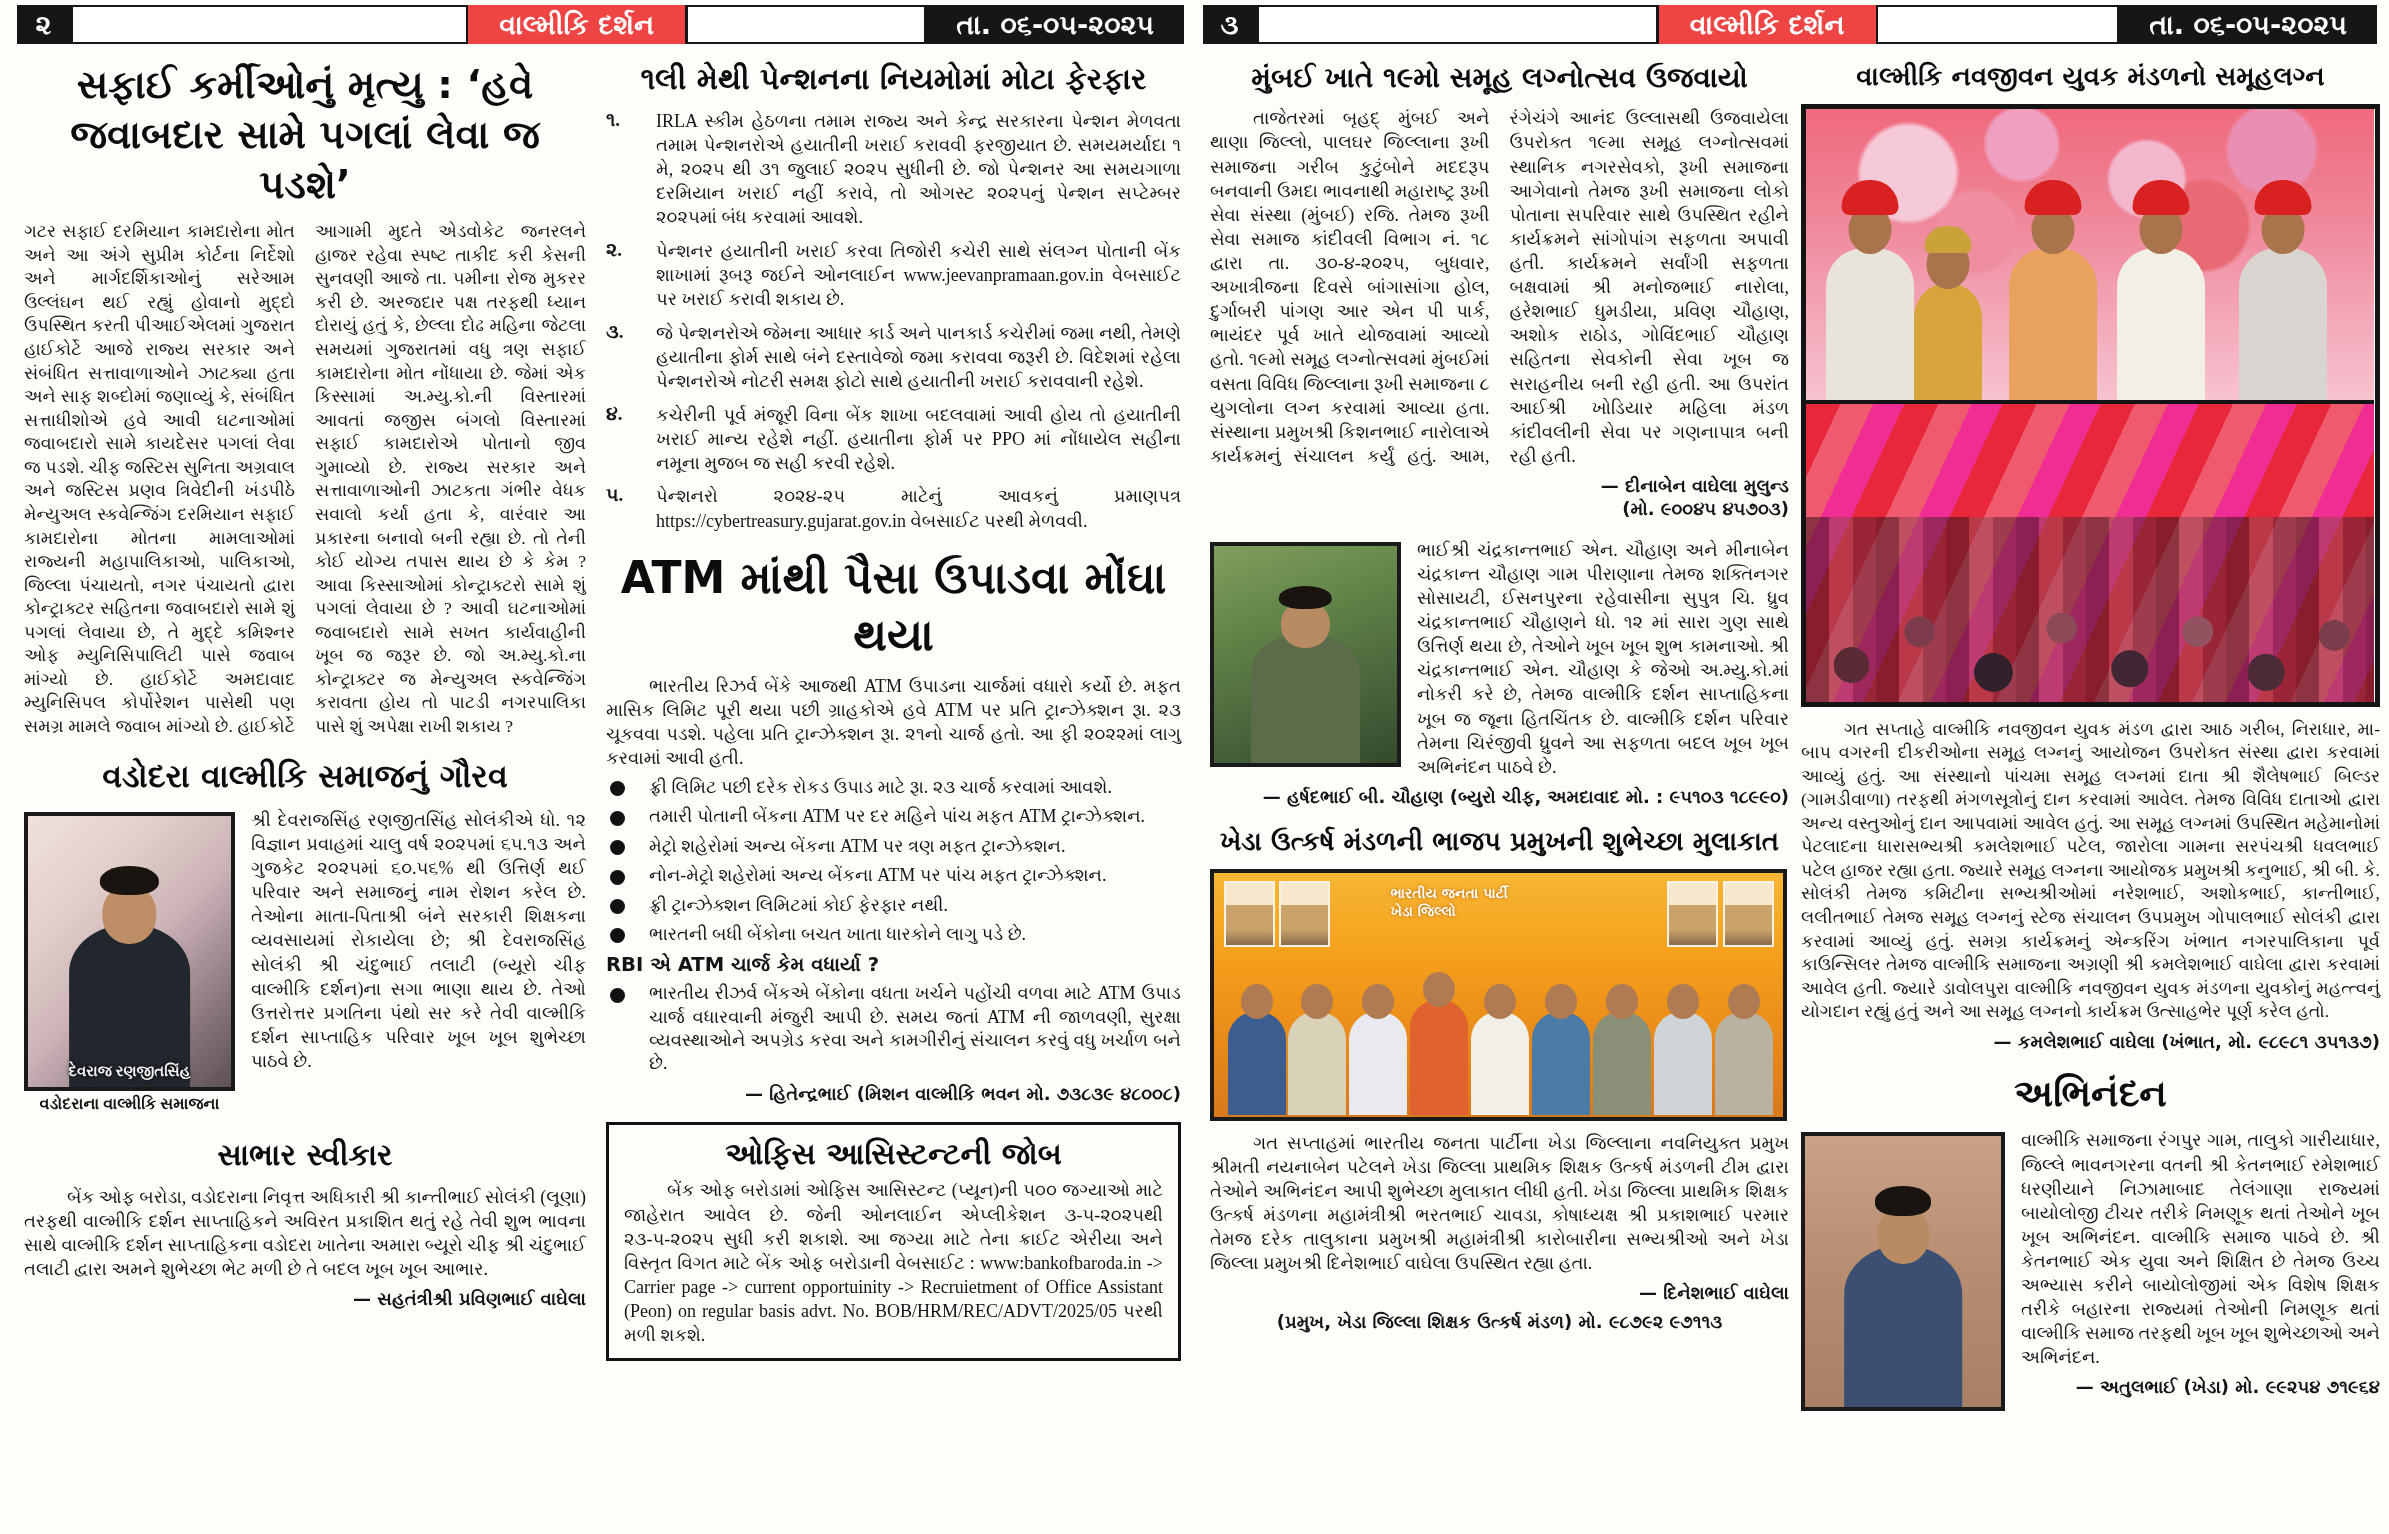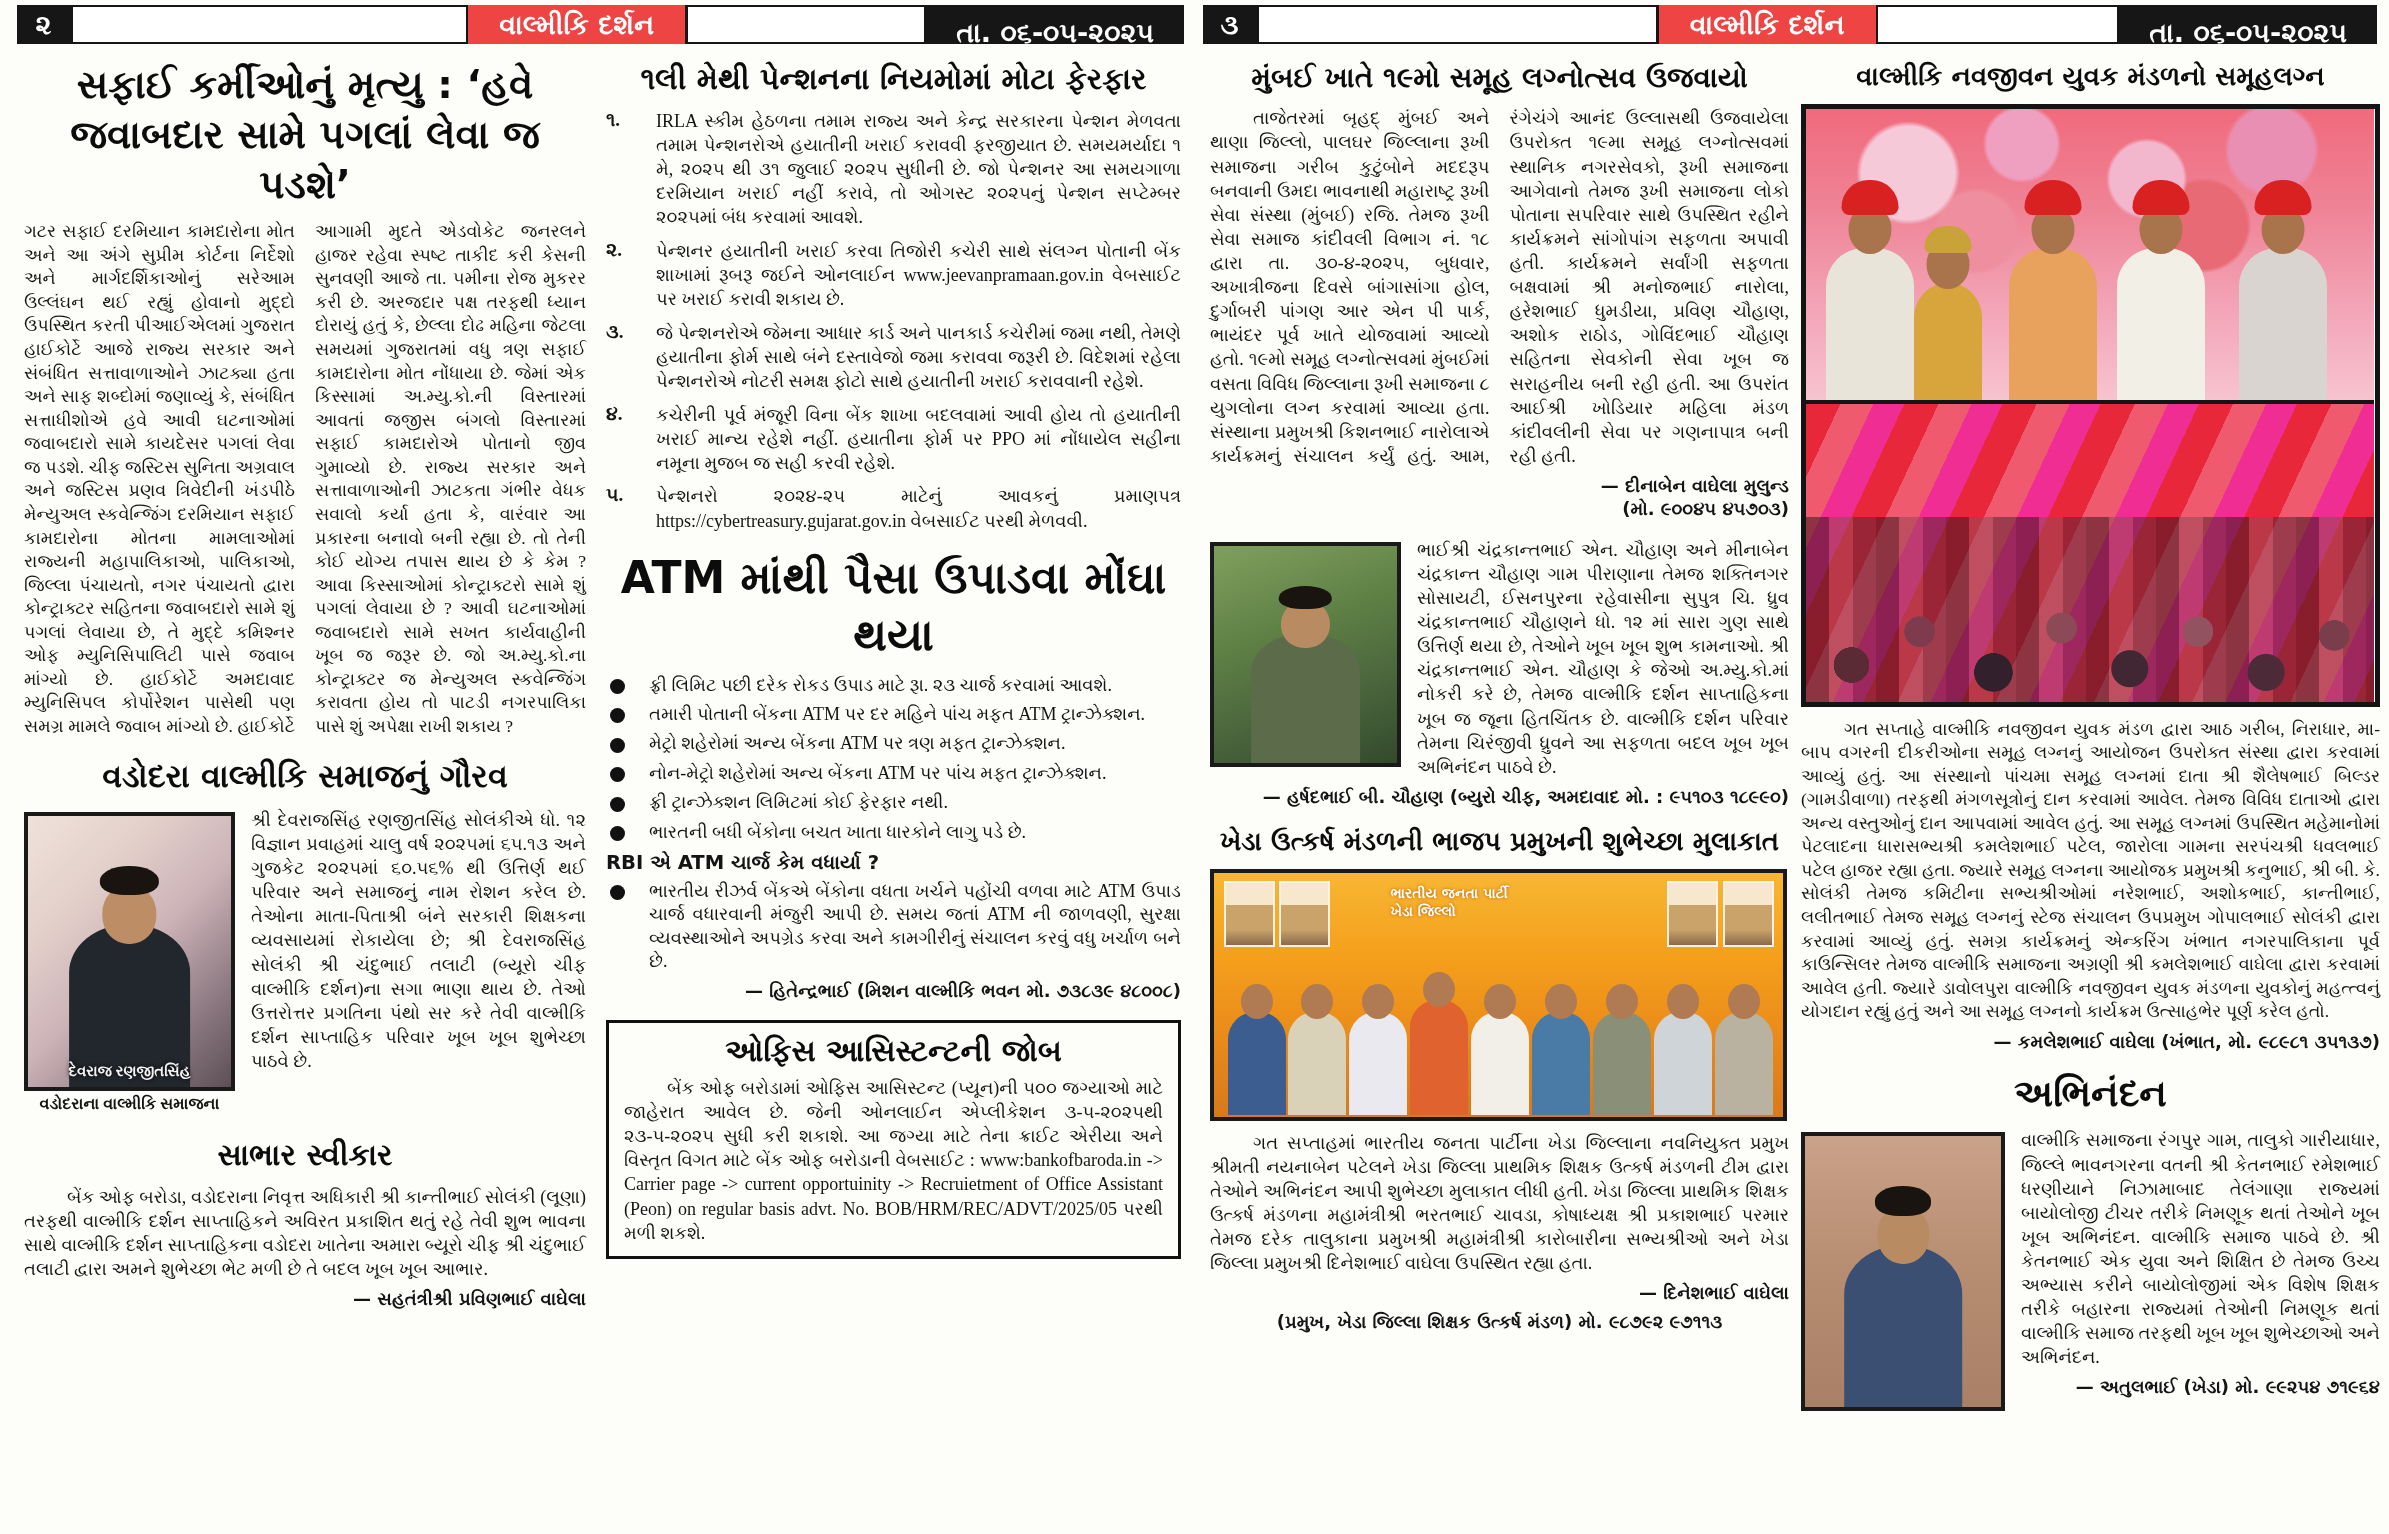--- a/index.html
+++ b/index.html
@@ -5,21 +5,21 @@
   html,body{margin:0;padding:0;background:#777;}
   #canvas{position:relative;width:2389px;height:1534px;background:#fdfdfa;color:#141414;
           font-family:"Liberation Serif","DejaVu Serif",serif;overflow:hidden;}
   
   .pagehead{position:absolute;top:5.4px;height:39px;display:flex;align-items:stretch;background:#161616;color:#fff;
             font-family:"DejaVu Sans","Liberation Sans",sans-serif;font-weight:bold;font-size:27px;line-height:39px;}
   .ph-num{width:53px;text-align:center;background:#161616;}
   .ph-gap{flex:5;background:#fff;margin:2px 2.7px;}
   .ph-gap2{flex:3;}
   .ph-mast{padding:0 31px;background:#ef4444;text-align:left;}
-  .ph-date{padding:8px 30px;background:#161616;text-align:center;}
+  .ph-date{padding:0 30px;background:#161616;text-align:center;}
   
   .col{position:absolute;top:57px;}
   .colleft{left:24px;width:562px;}
   .colmid{left:606px;width:575px;}
   .col3a{left:1210px;width:579px;}
   .col3b{left:1801px;width:579px;}
   article{display:block;margin-bottom:17.6px;}
   
   .hl{font-family:"DejaVu Sans","Liberation Sans",sans-serif;font-weight:bold;text-align:center;
       color:#0c0c0c;margin:2.7px 0 10.8px 0;line-height:1.28;}
@@ -171,20 +171,21 @@
         <span class="ntext">કચેરીની પૂર્વ મંજૂરી વિના બેંક શાખા બદલવામાં આવી હોય તો હયાતીની ખરાઈ માન્ય રહેશે નહીં. હયાતીના ફોર્મ પર PPO માં નોંધાયેલ સહીના નમૂના મુજબ જ સહી કરવી રહેશે.</span>
       </div>
       <div class="nitem">
         <span class="nnum">૫.</span>
         <span class="ntext">પેન્શનરો ૨૦૨૪-૨૫ માટેનું આવકનું પ્રમાણપત્ર https://cybertreasury.gujarat.gov.in વેબસાઈટ પરથી મેળવવી.</span>
       </div>
     </article>
 
     <article>
       <div class="hl hl-atm">ATM માંથી પૈસા ઉપાડવા મોંઘા થયા</div>
+      <div class="just indent">ભારતીય રિઝર્વ બેંકે આજથી ATM ઉપાડના ચાર્જમાં વધારો કર્યો છે. મફત માસિક લિમિટ પૂરી થયા પછી ગ્રાહકોએ હવે ATM પર પ્રતિ ટ્રાન્ઝેક્શન રૂા. ૨૩ ચૂકવવા પડશે. પહેલા પ્રતિ ટ્રાન્ઝેક્શન રૂા. ૨૧નો ચાર્જ હતો. આ ફી ૨૦૨૨માં લાગુ કરવામાં આવી હતી.</div>
       <div class="brow">
           <span class="dot"></span>
           <span class="btext">ફ્રી લિમિટ પછી દરેક રોકડ ઉપાડ માટે રૂા. ૨૩ ચાર્જ કરવામાં આવશે.</span>
         </div>
       <div class="brow">
           <span class="dot"></span>
           <span class="btext">તમારી પોતાની બેંકના ATM પર દર મહિને પાંચ મફત ATM ટ્રાન્ઝેક્શન.</span>
         </div>
       <div class="brow">
           <span class="dot"></span>

